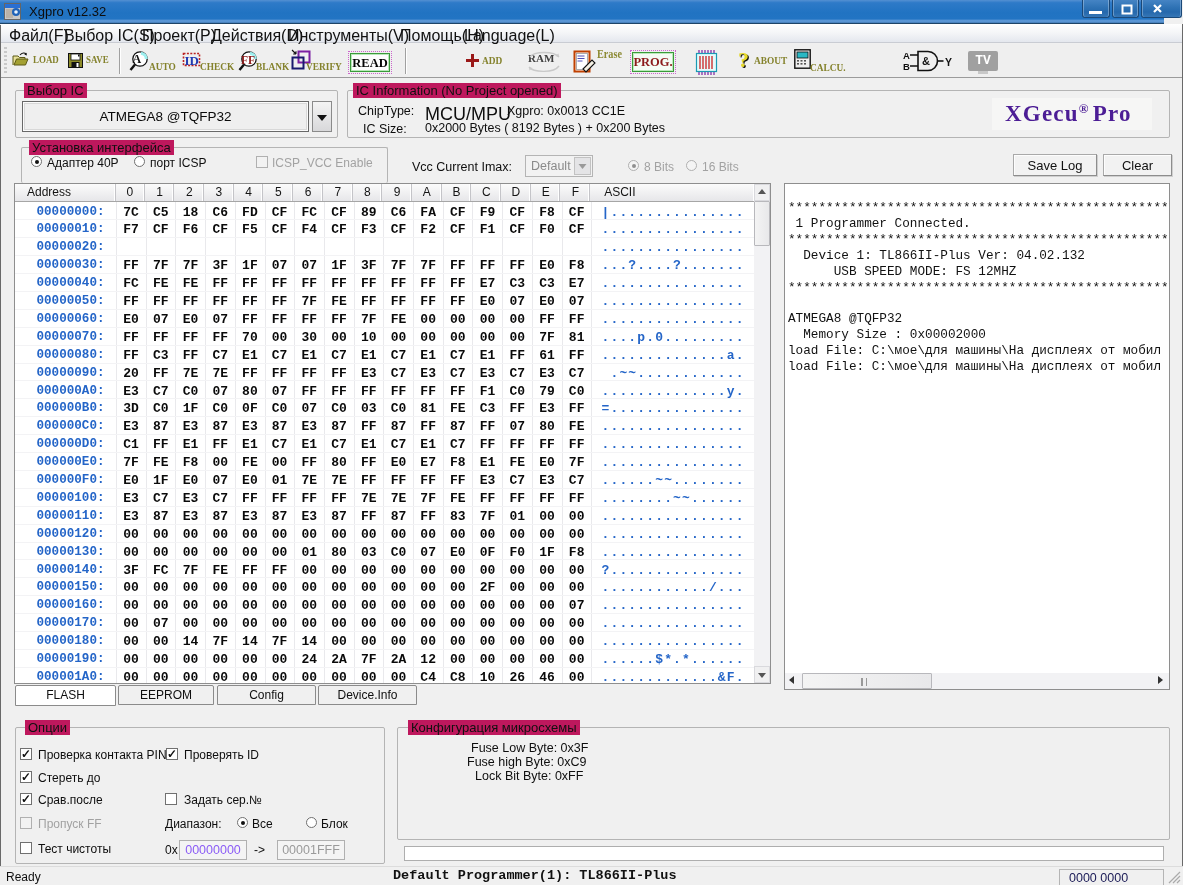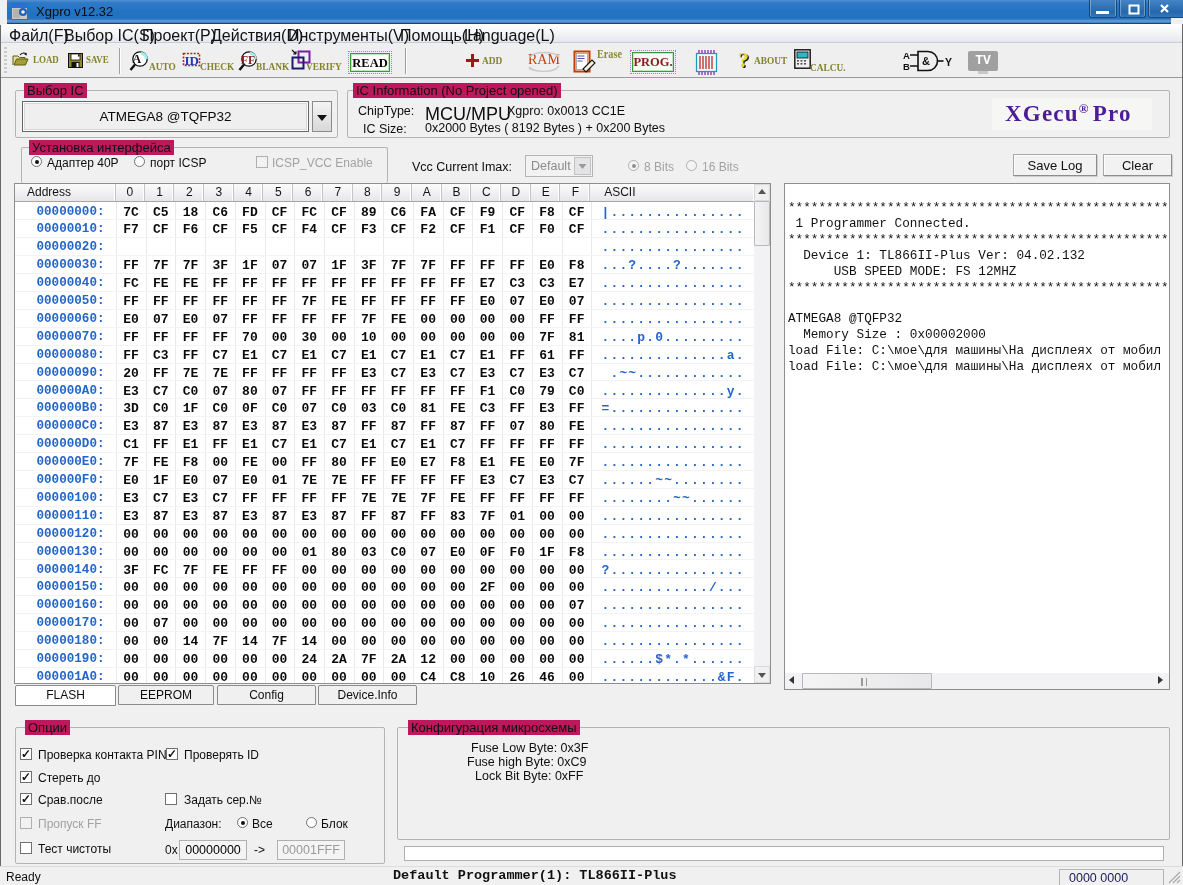--- a/index.html
+++ b/index.html
@@ -1,19 +1,19 @@
 <!DOCTYPE html>
 <html><head><meta charset="utf-8">
 <style>
 *{margin:0;padding:0;box-sizing:border-box}
 html,body{width:1183px;height:885px;overflow:hidden}
 body{font-family:"Liberation Sans",sans-serif;background:#f0f0f0;position:relative}
 .abs{position:absolute}
 
-#titlebar{position:absolute;left:7px;top:0;width:1164px;height:24px;
+#titlebar{position:absolute;left:0;top:0;width:1164px;height:24px;
  background:linear-gradient(180deg,#5490d2 0%,#2e7ac8 12%,#2173c2 55%,#2274c3 82%,#609ad8 90%,#5691cf 96%,#3a72ab 100%);
  border-bottom:1px solid #1e4467}
 #titletxt{position:absolute;left:29px;top:4px;font-size:13px;color:#0d0d0d}
 .capbtn{position:absolute;top:0;height:18px;border:1px solid #1a4878;border-top:none;
  background:linear-gradient(180deg,#4584c4 0%,#2e72b4 45%,#2568ac 70%,#3576b6 100%);
  border-radius:0 0 3px 3px;box-shadow:inset 1px 0 0 rgba(255,255,255,.3),inset -1px 0 0 rgba(255,255,255,.3)}
 
 #menubar{position:absolute;left:1px;top:24px;width:1181px;height:19px;
  background:linear-gradient(180deg,#ffffff 0%,#f4f5f7 50%,#e4e7ee 100%);border-bottom:1px solid #c9ccd3}
 .mi{position:absolute;top:3px;font-size:16px;color:#111}
@@ -150,21 +150,21 @@
  <div class="abs" style="left:347px;top:7px;width:44px;height:23px;border:1px dotted #cc66cc"></div>
  <div class="abs" style="left:349px;top:9px;width:40px;height:19px;background:#fdfdfd;border:1px solid #3a9a3a;box-shadow:0 0 0 1px #b9e8b9 inset;
    font-family:'Liberation Serif';font-weight:bold;font-size:12.5px;text-align:center;line-height:18px;color:#050505">READ</div>
  <div class="tsep" style="left:404px"></div>
 
  <svg class="abs" style="left:464px;top:9px" width="15" height="15" viewBox="0 0 15 15">
       <path d="M6 1 h3 v5 h5 v3 h-5 v5 h-3 v-5 h-5 v-3 h5 z" fill="#9a1818"></path>
     </svg>
  <div class="tlbl" style="left:481px;top:10px;font-size:11px">ADD</div>
 
- <div class="abs" style="left:527px;top:8px;font-size:14px;font-weight:normal;color:#c2410c;font-family:'Liberation Serif'">RAM</div>
+ <div class="abs" style="left:527px;top:8px;font-size:11px;font-weight:bold;color:#404040;font-family:'Liberation Serif'">RAM</div>
  <svg class="abs" style="left:523px;top:5px" width="40" height="26" viewBox="0 0 40 26">
   <path d="M6 8 C10 2 30 2 35 8" fill="none" stroke="#c9c9c9" stroke-width="1.4"></path>
   <path d="M35 17 C30 24 10 24 5 18" fill="none" stroke="#c9c9c9" stroke-width="1.4"></path>
   <path d="M35 8 l-3.5 -1 l3 -2.5 z" fill="#c9c9c9"></path>
       <path d="M5 18 l3.5 1 l-3 2.5 z" fill="#c9c9c9"></path>
  </svg>
 
  <svg class="abs" style="left:572px;top:5px" width="26" height="26" viewBox="0 0 26 26">
   <rect x="1.5" y="2.5" width="15" height="20" fill="#fff" stroke="#c04000" stroke-width="2"></rect>
   <rect x="3.5" y="4.5" width="11" height="16" fill="#fff" stroke="#999" stroke-width="0.8"></rect>
@@ -490,21 +490,21 @@
 <div class="dlbl" style="left:38px;top:817px">Пропуск FF</div>
 <div class="lbl" style="left:165px;top:817px">Диапазон:</div>
 <div class="radio sel" style="left:237px;top:817px"></div>
 <div class="lbl" style="left:252px;top:817px">Все</div>
 <div class="radio" style="left:306px;top:817px"></div>
 <div class="lbl" style="left:321px;top:817px">Блок</div>
 <div class="cb" style="left:20px;top:842px"></div>
 <div class="lbl" style="left:38px;top:842px">Тест чистоты</div>
 <div class="lbl" style="left:165px;top:843px">0x</div>
 <div class="abs" style="left:179px;top:840px;width:68px;height:20px;background:#f4f4f4;border:1px solid #b0b0b0;
-  font-family:'Liberation Sans';font-size:12.5px;color:#000000;text-align:center;line-height:19px">00000000</div>
+  font-family:'Liberation Sans';font-size:12.5px;color:#8b5cf6;text-align:center;line-height:19px">00000000</div>
 <div class="lbl" style="left:254px;top:843px">-&gt;</div>
 <div class="abs" style="left:277px;top:840px;width:68px;height:20px;background:#f4f4f4;border:1px solid #b0b0b0;
   font-family:'Liberation Sans';font-size:12.5px;color:#9a9a9a;text-align:center;line-height:19px">00001FFF</div>
 
 <div class="grp" style="left:397px;top:727px;width:773px;height:113px">
  <div class="glab" style="left:10px">Конфигурация микросхемы</div>
 </div>
 <div class="lbl" style="left:471px;top:741px;font-size:12.5px">Fuse Low Byte: 0x3F</div>
 <div class="lbl" style="left:467px;top:755px;font-size:12.5px">Fuse high Byte: 0xC9</div>
 <div class="lbl" style="left:475px;top:769px;font-size:12.5px">Lock Bit Byte: 0xFF</div>

